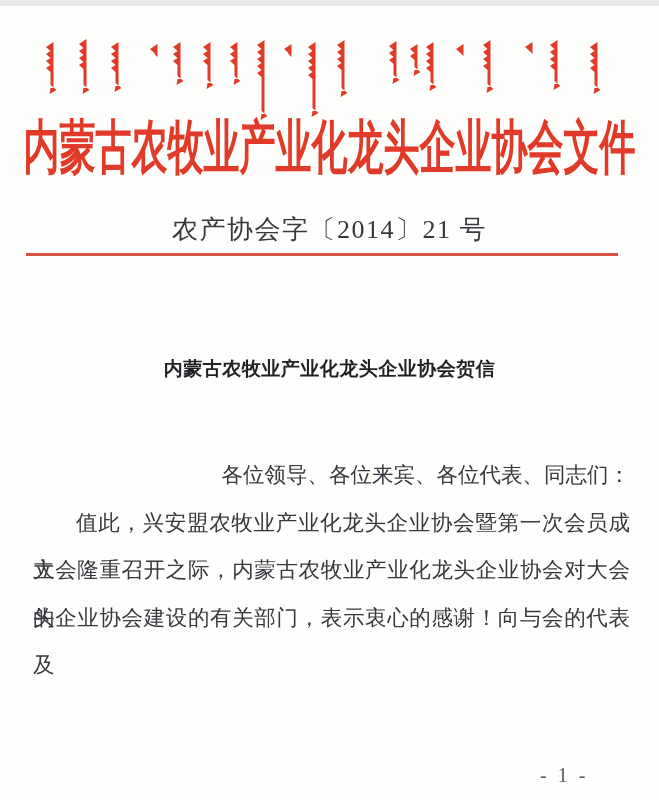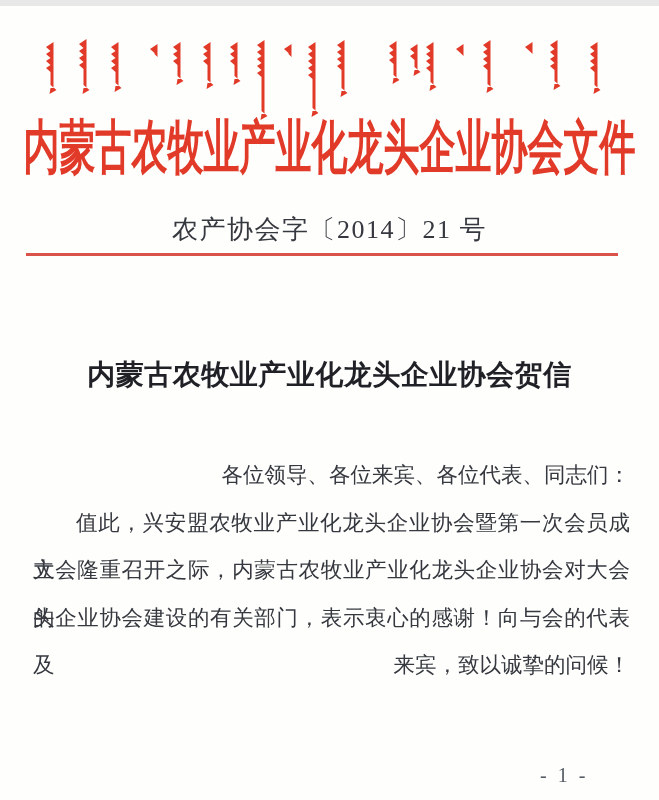--- a/index.html
+++ b/index.html
@@ -35,21 +35,21 @@
     color: var(--ink);
   }
   .red-rule {
     position: absolute; top: 247px; left: 26px; width: 592px; height: 3px;
     background: var(--rule-red);
   }
   
   .letter-title {
     position: absolute; top: 350px; left: 0; width: 659px;
     text-align: center;
-    font-size: 28px; font-weight: bold; letter-spacing: 0.5px;
+    font-size: 19px; font-weight: bold; letter-spacing: 0.5px;
     color: var(--title-ink);
     white-space: nowrap;
   }
   .letter-body {
     position: absolute; top: 446px; left: 33px; width: 597px;
     font-size: 21.5px;
     color: var(--ink);
   }
   .body-line {
     height: 47.5px; line-height: 47.5px;
@@ -138,18 +138,17 @@
 
   <div class="red-rule"></div>
 
   <div class="letter-title">内蒙古农牧业产业化龙头企业协会贺信</div>
 
   <div class="letter-body" id="letter-body">
     <div class="body-line">各位领导、各位来宾、各位代表、同志们：</div>
   <div class="body-line just indent">值此，兴安盟农牧业产业化龙头企业协会暨第一次会员成立</div>
       <div class="body-line just">大会隆重召开之际，内蒙古农牧业产业化龙头企业协会对大会的</div>
       <div class="body-line just">头企业协会建设的有关部门，表示衷心的感谢！向与会的代表及</div>
-      <div class="body-line">来宾，致以诚挚的问候！</div>
     </div>
 
   <div class="page-number">- 1 -</div>
 
 </div>
 
 </body></html>

